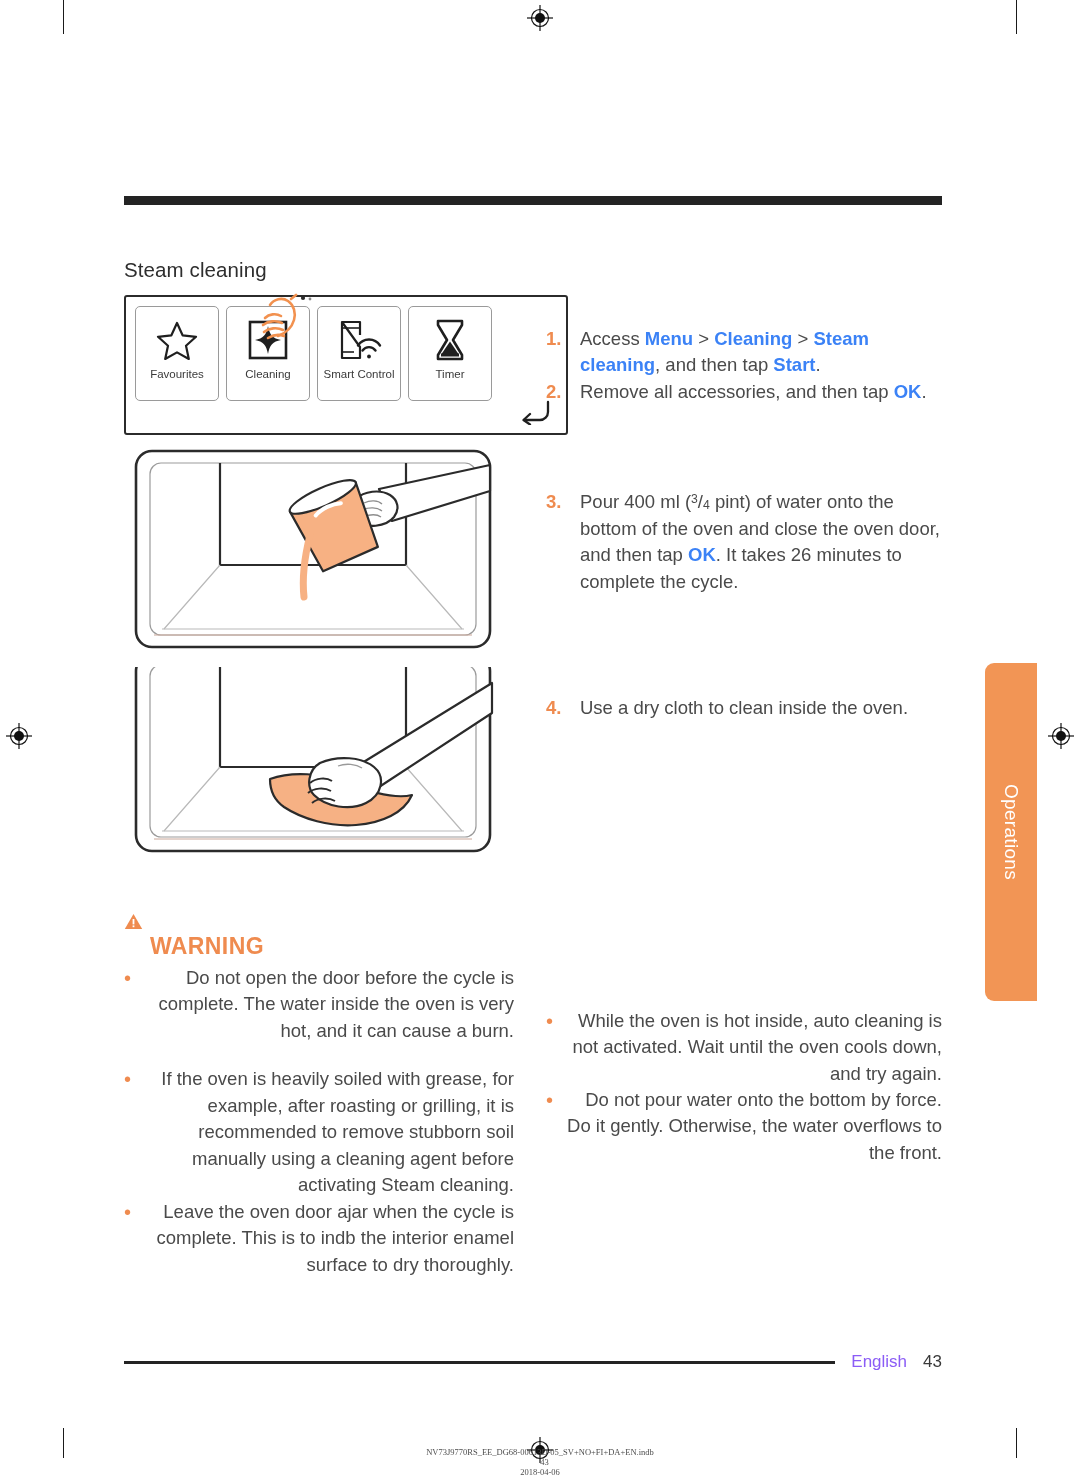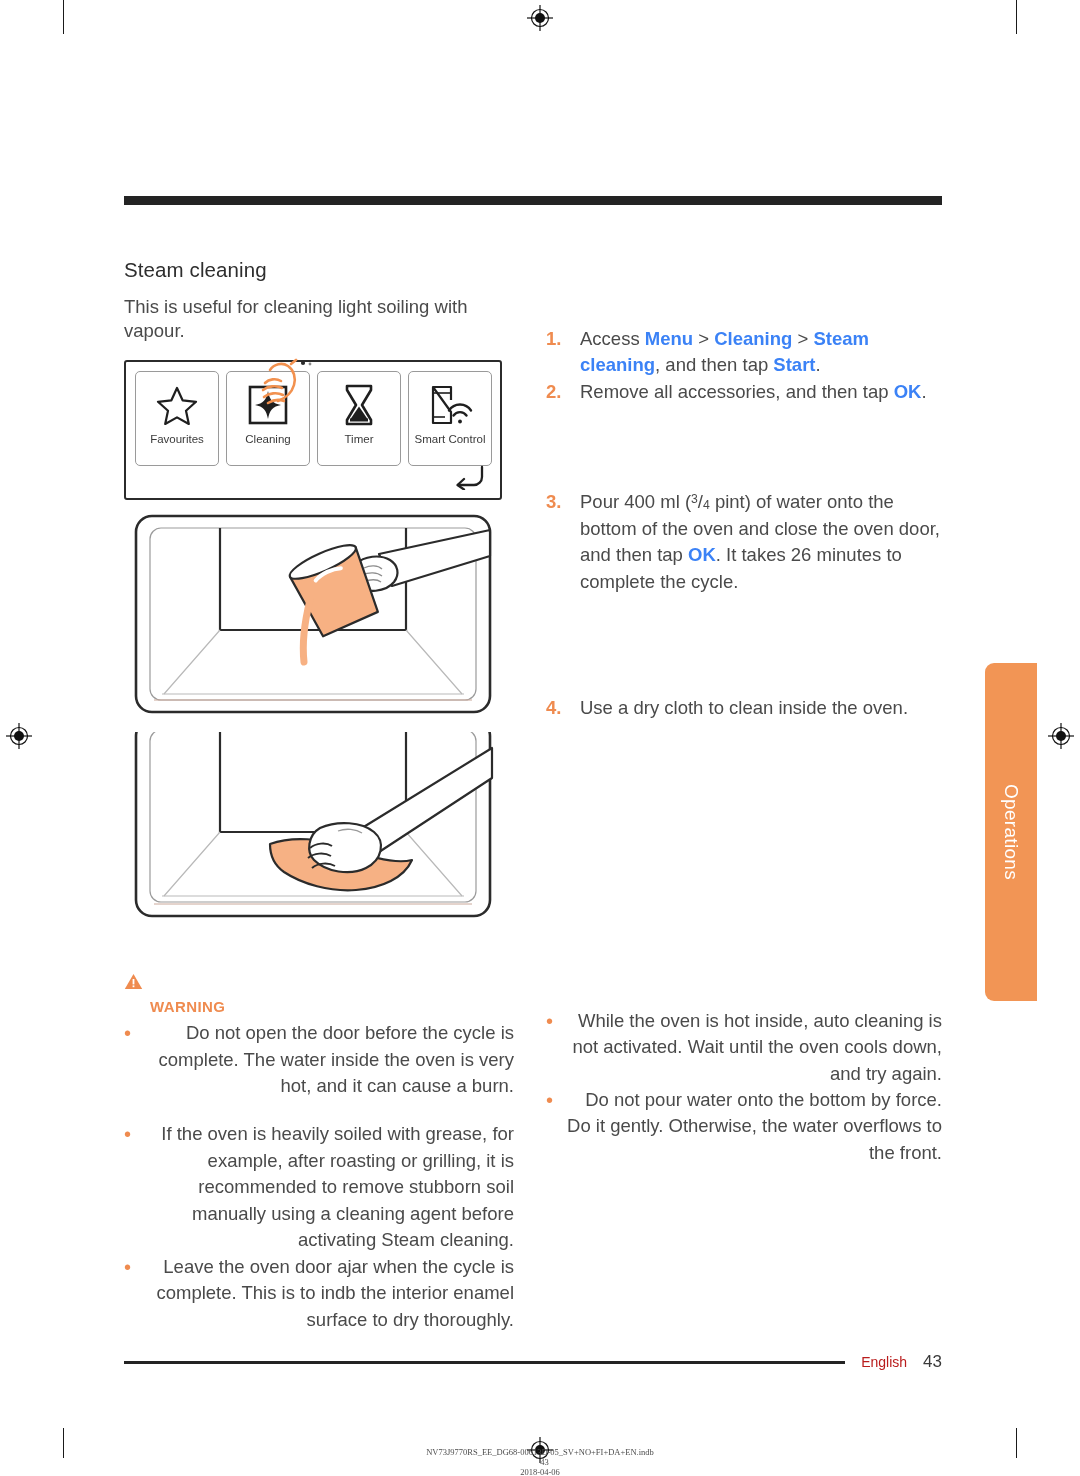--- a/index.html
+++ b/index.html
@@ -77,21 +77,21 @@
   }
   .intro-text {
     font-size: 18.5px;
     color: #4a4a4a;
     margin: 0 0 17px 0;
     line-height: 1.3;
   }
 
   
   .panel-fig {
-    width: 378px;
+    width: 444px;
     height: 140px;
     border: 2.5px solid #2b2b2b;
     border-radius: 3px;
     box-sizing: border-box;
     position: relative;
     background: #fff;
   }
   .panel-tiles {
     position: absolute;
     left: 9px; top: 9px;
@@ -167,21 +167,21 @@
   
   .callout-head {
     display: flex;
     align-items: center;
     gap: 7px;
     margin: 0 0 5px 0;
   }
   .callout-title {
     color: #ef8b4f;
     font-weight: bold;
-    font-size: 15px;
+    font-size: 23px;
     letter-spacing: .4px;
     margin-top: 46px;
   }
   .bullets { margin: 0; padding: 0; list-style: none; }
   .bullet {
     display: flex;
     font-size: 18.5px;
     line-height: 1.43;
     color: #4a4a4a;
   }
@@ -232,21 +232,21 @@
     display: flex;
     align-items: center;
     justify-content: flex-end;
     gap: 16px;
   }
   .footer-rule {
     flex: 1;
     height: 3px;
     background: #232323;
   }
-  .footer-lang { font-size: 14px; color: #b91c1c; }
+  .footer-lang { font-size: 17px; color: #8b5cf6; }
   .footer-page { font-size: 17px; color: #3a3a3a; }
 
   .prodline {
     position: absolute;
     left: 78px;
     top: 1447px;
     width: 924px;
     display: flex;
     align-items: center;
     font-size: 8.5px;
@@ -308,21 +308,20 @@
   </svg>
 </div>
 
 <div class="page">
 
   <div class="header-rule"></div>
 
   <div class="col-left">
 
     <h2 class="section-title">Steam cleaning</h2>
-    <p class="intro-text">This is useful for cleaning light soiling with vapour.</p>
 
     <div class="panel-fig">
       <div class="panel-tiles">
 
         <div class="tile">
           <div class="tile-icon">
             <svg width="42" height="40" viewBox="0 0 42 40">
               <polygon points="21,3 26.6,15.3 40,16.8 30,25.8 32.8,39 21,32.4 9.2,39 12,25.8 2,16.8 15.4,15.3" fill="none" stroke="#1f1f1f" stroke-width="2.2" stroke-linejoin="round"></polygon>
             </svg>
           </div>
@@ -330,48 +329,48 @@
         </div>
 
         <div class="tile">
           <div class="tile-icon">
             <svg width="46" height="46" viewBox="0 0 46 46">
               <rect x="5" y="5" width="36" height="36" fill="none" stroke="#1f1f1f" stroke-width="2.6"></rect>
               <path d="M23 9 C24.6 18 27.8 21.4 36 23 C27.8 24.6 24.6 28 23 37 C21.4 28 18.2 24.6 10 23 C18.2 21.4 21.4 18 23 9 Z" fill="#1f1f1f"></path>
             </svg>
           </div>
           <div class="tile-label">Cleaning</div>
-        </div>
-
-        <div class="tile">
-          <div class="tile-icon">
-            <svg width="38" height="46" viewBox="0 0 38 46">
-              <path d="M7 4 L31 4 L31 8 L22 23 L31 38 L31 42 L7 42 L7 38 L16 23 L7 8 Z" fill="none" stroke="#1f1f1f" stroke-width="2.6" stroke-linejoin="round"></path>
-              <path d="M10 36.5 L28 36.5 L28 39.5 L10 39.5 Z" fill="#1f1f1f"></path>
-              <path d="M19 24.5 L27.5 37 L10.5 37 Z" fill="#1f1f1f"></path>
-            </svg>
-          </div>
-          <div class="tile-label">Timer</div>
         </div>
 
         <div class="tile">
           <div class="tile-icon">
             <svg width="50" height="46" viewBox="0 0 50 46">
               <path d="M8 5 L26 5 L26 18 M26 30 L26 41 L8 41 L8 5 Z" fill="none" stroke="#1f1f1f" stroke-width="2.2" stroke-linejoin="round"></path>
               <line x1="8" y1="11" x2="26" y2="11" stroke="#1f1f1f" stroke-width="1.6"></line>
               <line x1="8" y1="35" x2="20" y2="35" stroke="#1f1f1f" stroke-width="1.6"></line>
               <path d="M24 28.5 A13 13 0 0 1 46 28.5" fill="none" stroke="#1f1f1f" stroke-width="2.4" stroke-linecap="round"></path>
               <path d="M28.5 33.5 A8 8 0 0 1 41.5 33.5" fill="none" stroke="#1f1f1f" stroke-width="2.4" stroke-linecap="round"></path>
               <circle cx="35" cy="39.5" r="1.9" fill="#1f1f1f"></circle>
             </svg>
           </div>
           <div class="tile-label">Smart
 Control</div>
         </div>
 
+        <div class="tile">
+          <div class="tile-icon">
+            <svg width="38" height="46" viewBox="0 0 38 46">
+              <path d="M7 4 L31 4 L31 8 L22 23 L31 38 L31 42 L7 42 L7 38 L16 23 L7 8 Z" fill="none" stroke="#1f1f1f" stroke-width="2.6" stroke-linejoin="round"></path>
+              <path d="M10 36.5 L28 36.5 L28 39.5 L10 39.5 Z" fill="#1f1f1f"></path>
+              <path d="M19 24.5 L27.5 37 L10.5 37 Z" fill="#1f1f1f"></path>
+            </svg>
+          </div>
+          <div class="tile-label">Timer</div>
+        </div>
+
       </div>
 
       <div class="back-arrow">
         <svg width="34" height="26" viewBox="0 0 34 26">
           <path d="M30 3 L30 13 A8 8 0 0 1 22 21 L6 21" fill="none" stroke="#1f1f1f" stroke-width="2.3" stroke-linecap="round"></path>
           <path d="M12 15 L5.5 21 L12 25.5" fill="none" stroke="#1f1f1f" stroke-width="2.3" stroke-linecap="round" stroke-linejoin="round"></path>
         </svg>
       </div>
 
       <div class="tap-hand">

